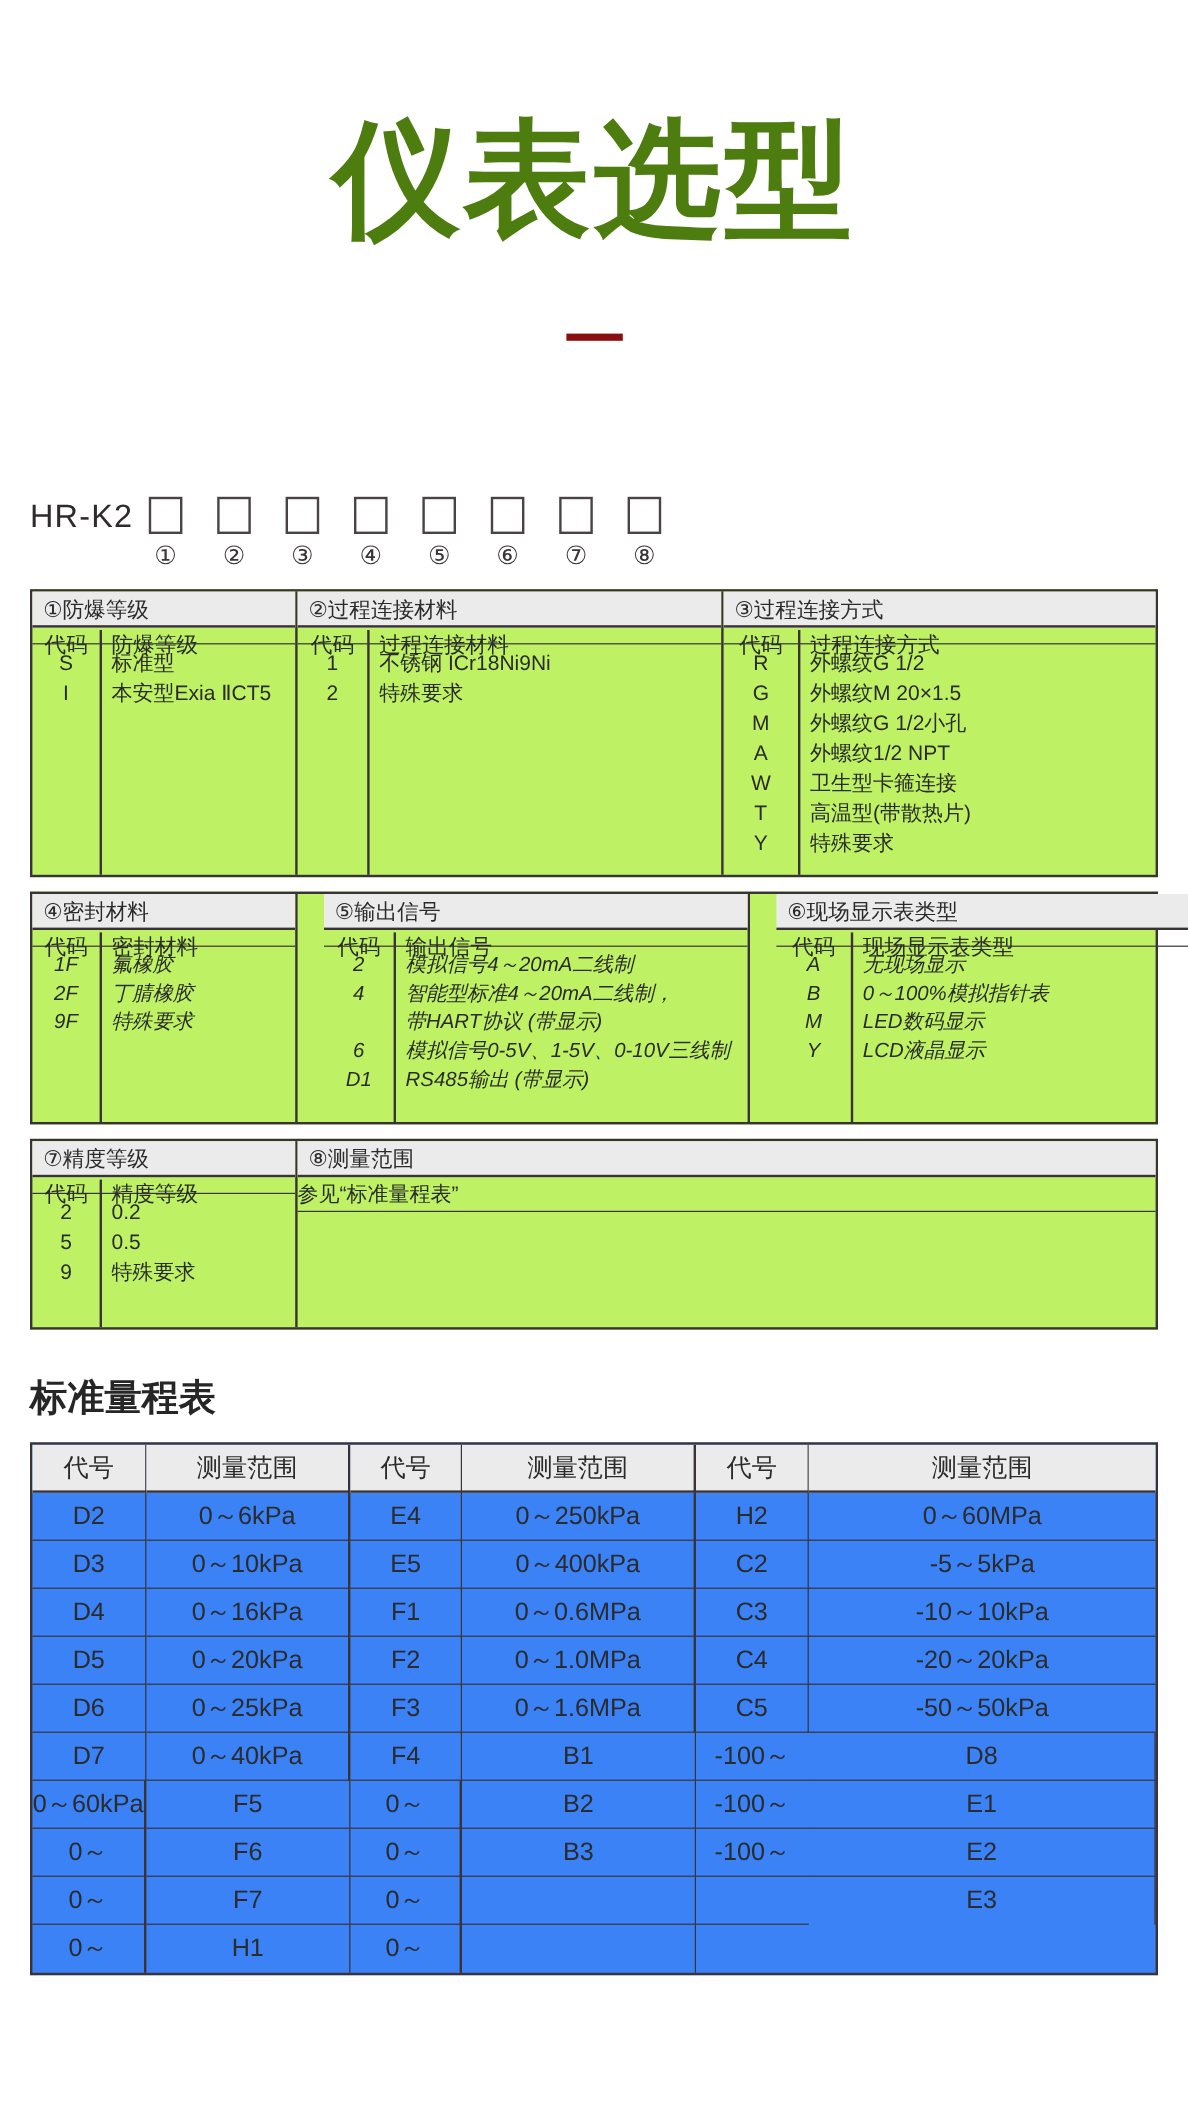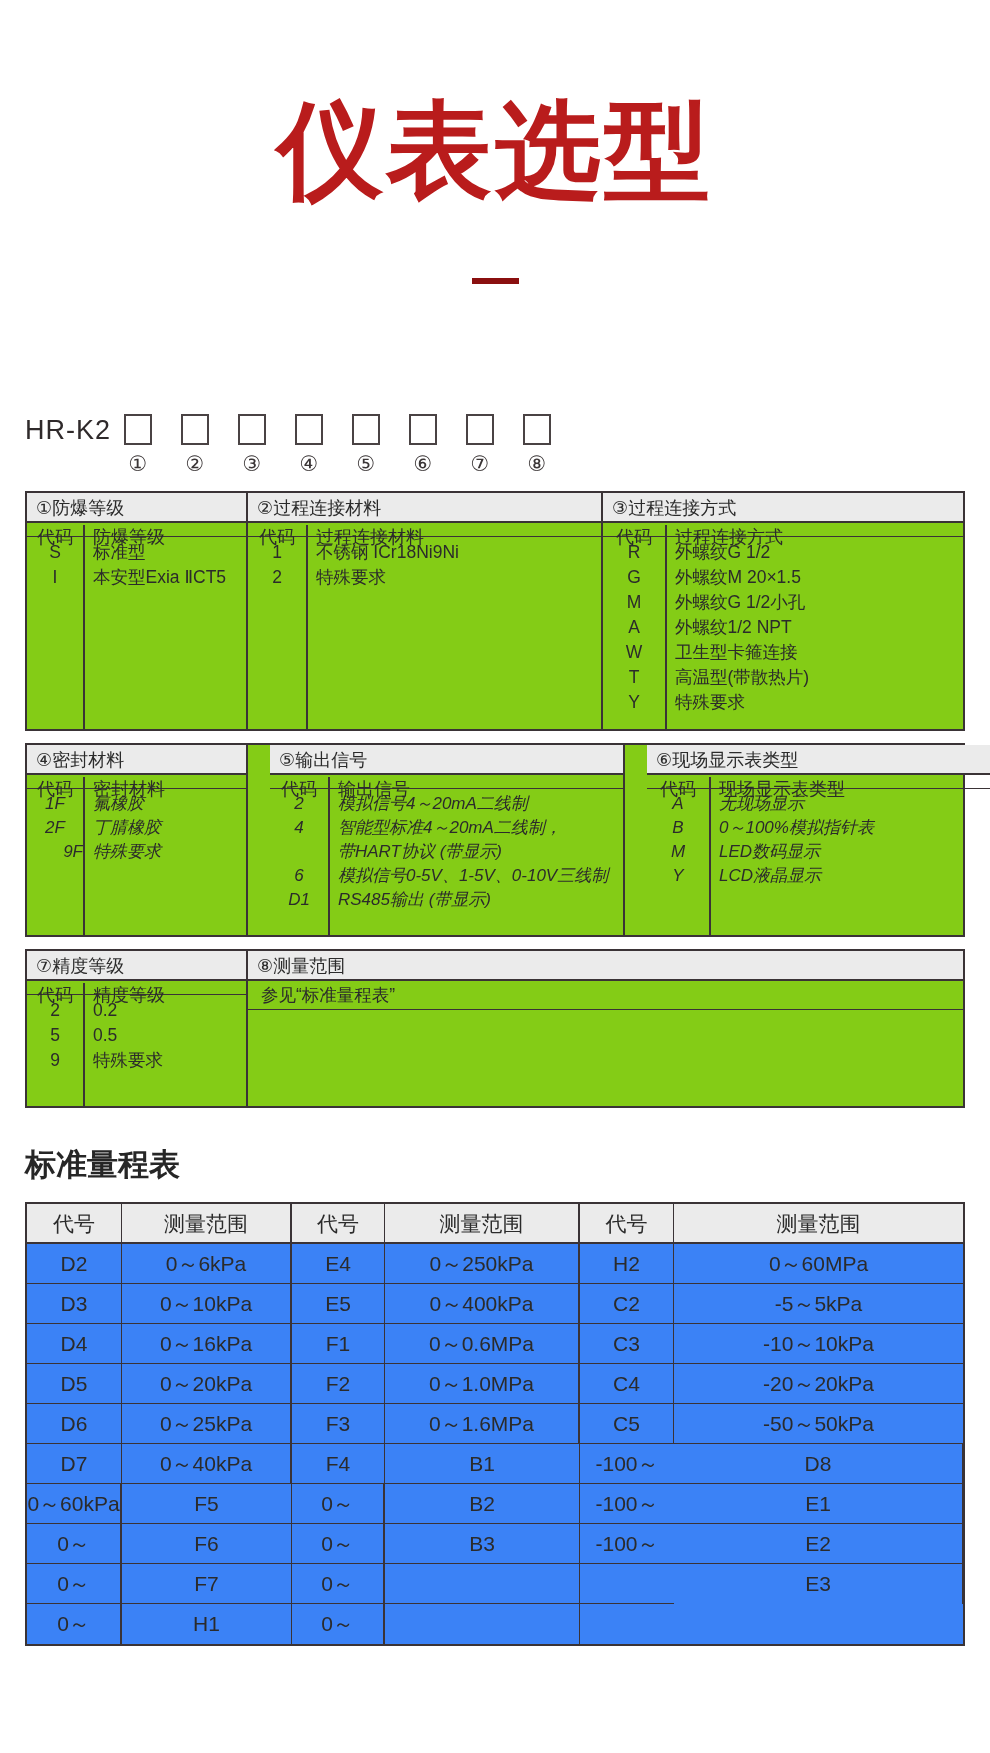--- a/index.html
+++ b/index.html
@@ -17,47 +17,47 @@
   .page{width:990px; height:1753px; background:#ffffff; overflow:hidden; position:relative;}
 
   
   .title{
     margin:95px 0 0;
     text-align:center;
     font-size:106px;
     line-height:1.05;
     font-weight:800;
     letter-spacing:3px;
-    color:#b91c1c;
+    color:#4d7c0f;
   }
   .dash{width:47px; height:6px; margin:72px auto 0;}
 
   
   .model{display:flex; align-items:flex-start; margin:130px 0 0 25px;}
   .model-prefix{font-size:27px; line-height:33px; font-weight:500; letter-spacing:1px; margin-right:13px; color:#2f2a2b;}
   .slots{display:flex; gap:29px;}
   .slot{width:28px; display:flex; flex-direction:column; align-items:center;}
   .box{width:28px; height:31px; border:2px solid #4a4344; background:#fff;}
   .num{margin-top:6px; font-size:21px; line-height:26px; color:#3a3536;}
 
   
-  .band{display:grid; border:2px solid var(--bc); margin:8px 25px 12px; background:#84cc16;}
+  .band{display:grid; border:2px solid var(--bc); margin:8px 25px 12px; background:#bef264;}
   .b1{grid-template-columns:221px 355px 360px; margin-top:14px;}
   .b2{grid-template-columns:221px 355px 360px;gap:22px;}
   .b3{grid-template-columns:221px 715px;}
   .sec{position:relative; border-right:2px solid var(--bc);}
   .sec:last-child{border-right:none;}
   .sec-title{
     height:30px; line-height:30px;
     background:var(--gray);
     border-bottom:2px solid var(--bc);
     padding-left:9px; font-size:18px;
   }
   .sec-head{display:flex; height:14px; line-height:29px; border-bottom:1.5px solid var(--bc); font-size:18px;}
-  .sec-note{height:29px; line-height:29px; border-bottom:1.5px solid var(--bc); padding-left:13px; font-size:17.5px;}
+  .sec-note{height:29px; line-height:29px; border-bottom:1.5px solid var(--bc); font-size:17.5px;}
   .sec-body{font-size:17.5px; padding-top:3px;}
   .b1 .sec-body{height:192px;}
   .b2 .sec-body{height:146px;font-style:italic;}
   .b2 .sec-body{font-size:17px;}
   .b3 .sec-body{height:96px;}
   .sec-row{display:flex; align-items:flex-start;}
   .b1 .sec-row{line-height:25px;}
   .b2 .sec-row{line-height:24px;}
   .b3 .sec-row{line-height:25px;}
   .ccol{text-align:center; flex:0 0 56px;}
@@ -217,21 +217,21 @@
         <div class="sec-body">
           <div class="sec-row">
             <span class="ccol" style="flex-basis: 56px;">1F</span>
             <span class="vcol">氟橡胶</span>
           </div>
           <div class="sec-row">
             <span class="ccol" style="flex-basis: 56px;">2F</span>
             <span class="vcol">丁腈橡胶</span>
           </div>
           <div class="sec-row">
-            <span class="ccol" style="flex-basis: 56px; text-align: right;">9F</span>
+            <span class="ccol" style="flex-basis: 56px;">9F</span>
             <span class="vcol">特殊要求</span>
           </div>
         </div>
         <div class="divider" style="left: 56px;"></div>
       </div>
       <div class="sec">
         <div class="sec-title">⑤输出信号</div>
         <div class="sec-head">
           <span class="ccol" style="flex-basis: 58px;">代码</span>
           <span class="vcol">输出信号</span>

